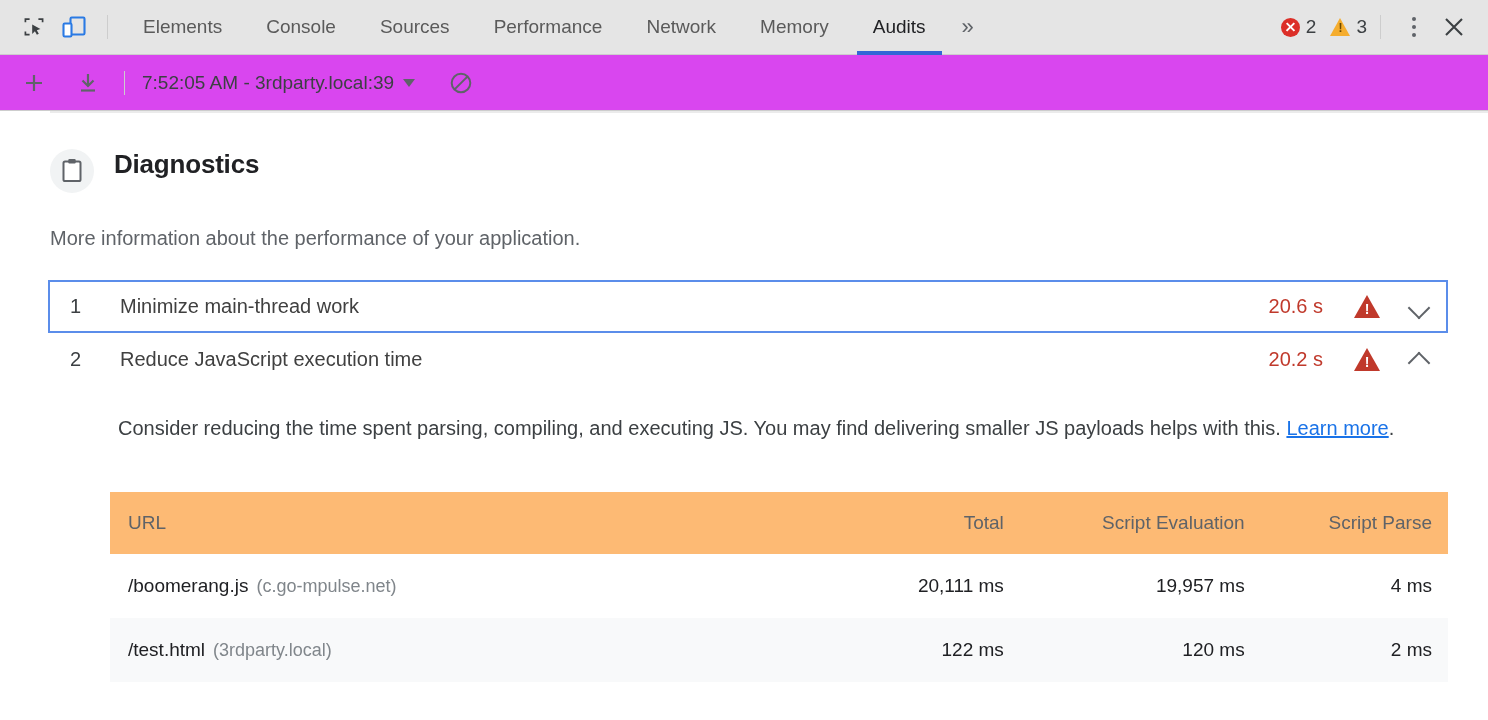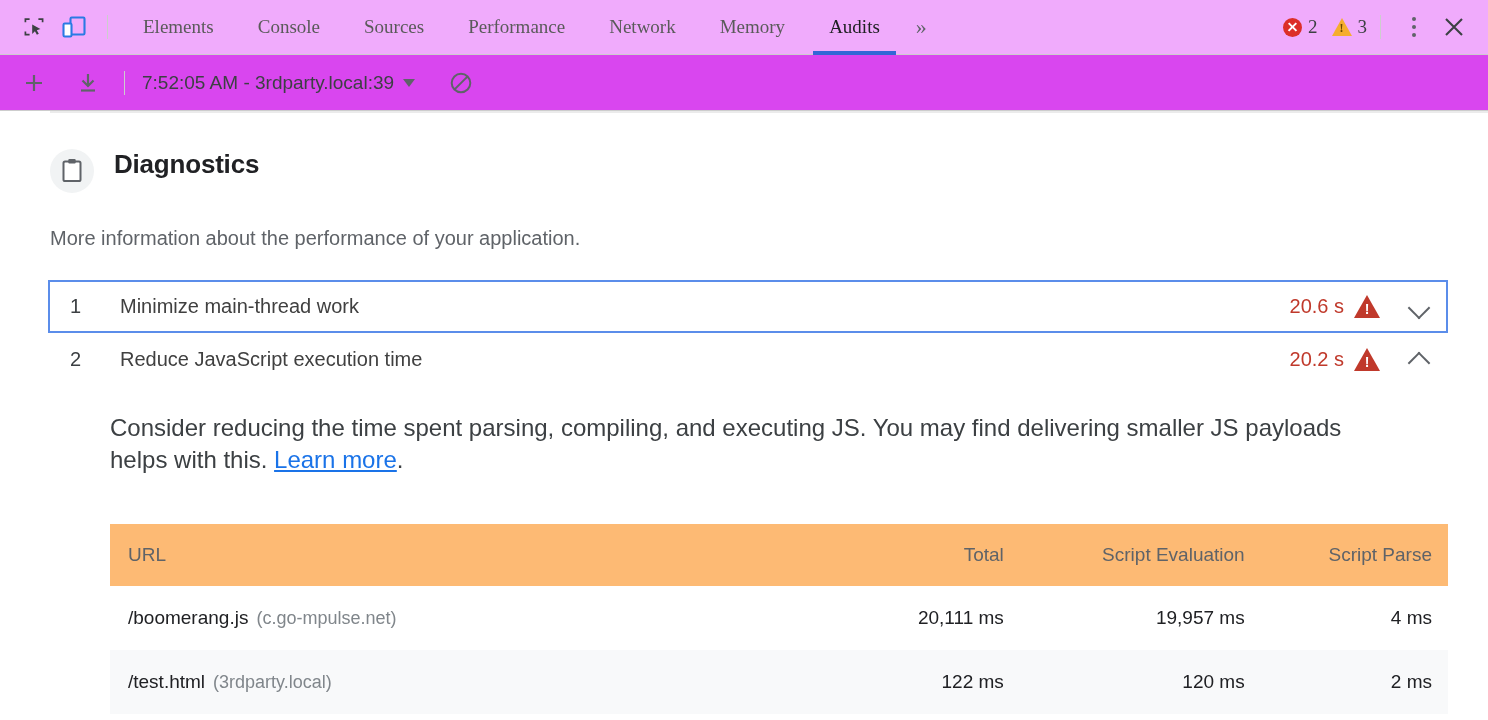--- a/index.html
+++ b/index.html
@@ -7,26 +7,25 @@
     width: 1488px; height: 720px;
     background: #ffffff;
     font-family: "Liberation Sans", sans-serif;
     overflow: hidden;
   }
 
   
   #devtools-tabbar {
     position: relative;
     height: 55px;
-    background: #f0abfc;
+    background: #e5e5e5;
     border-bottom: 1px solid #cdcdcd;
     display: flex;
     align-items: center;
     padding: 0 14px 0 14px;
-    font-family: Liberation Serif, serif;
   }
   .tb-icon-btn {
     width: 40px; height: 40px;
     display: flex; align-items: center; justify-content: center;
     cursor: pointer;
     flex: 0 0 auto;
   }
   .tb-sep {
     width: 1px; height: 24px;
     background: #cdcdcd;
@@ -191,21 +190,21 @@
   .audit-title {
     flex: 1 1 auto;
     font-size: 20px;
     color: #404040;
     white-space: nowrap;
     overflow: hidden;
   }
   .audit-score {
     font-size: 20px;
     color: #c0392b;
-    margin-right: 10px;
+    margin-right: 31px;
     flex: 0 0 auto;
   }
   .tri-warn {
     width: 0; height: 0;
     border-left: 13px solid transparent;
     border-right: 13px solid transparent;
     border-bottom: 23px solid #c0392b;
     position: relative;
     flex: 0 0 auto;
     margin-right: 28px;
@@ -236,24 +235,25 @@
   }
   .chev.up::before {
     transform: rotate(225deg);
     top: 6px;
   }
 
   
   #audit-detail { padding: 0 40px 0 110px; }
   #detail-text {
     margin-top: 26px;
-    font-size: 24px;
+    font-size: 20px;
     line-height: 32px;
     color: #3c4043;
     max-width: 1290px;
+    margin-left: 8px;
   }
   #detail-text a {
     color: #1a73e8;
     text-decoration: underline;
   }
 
   
   #results-table {
     margin: 48px 0 0 0;
     width: 100%;

